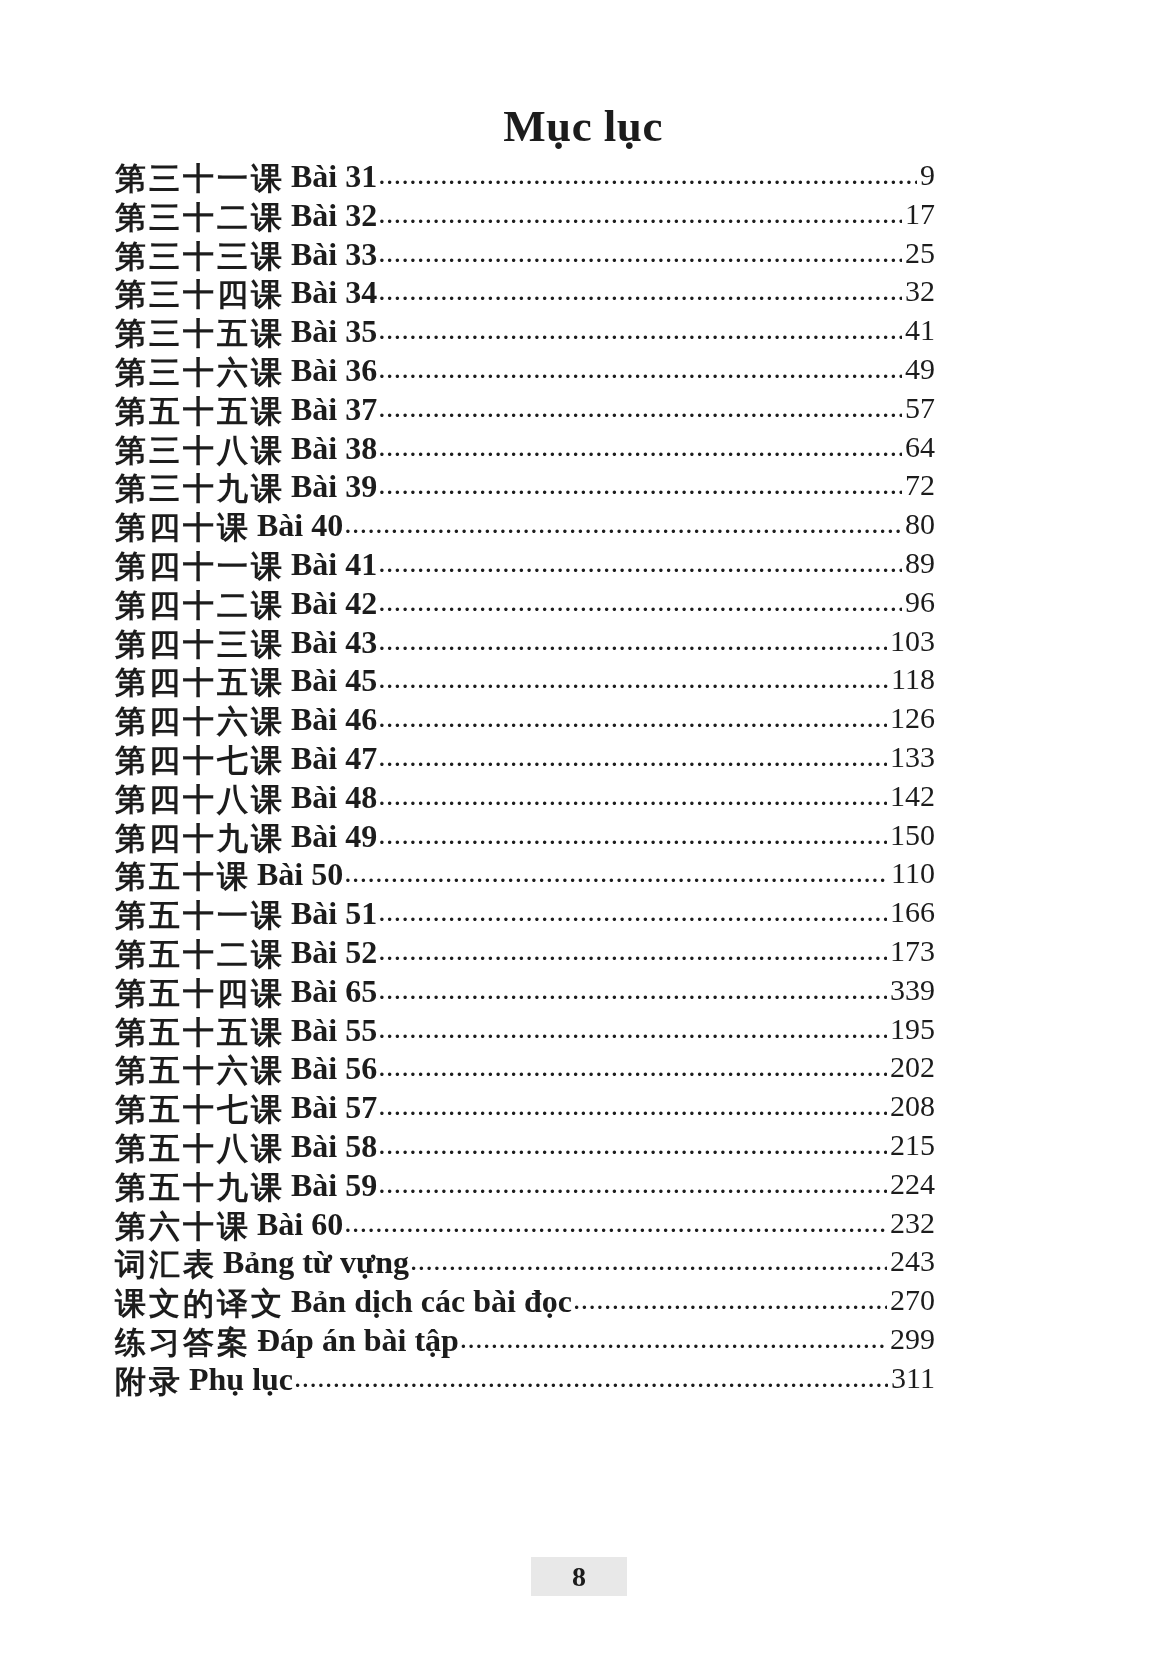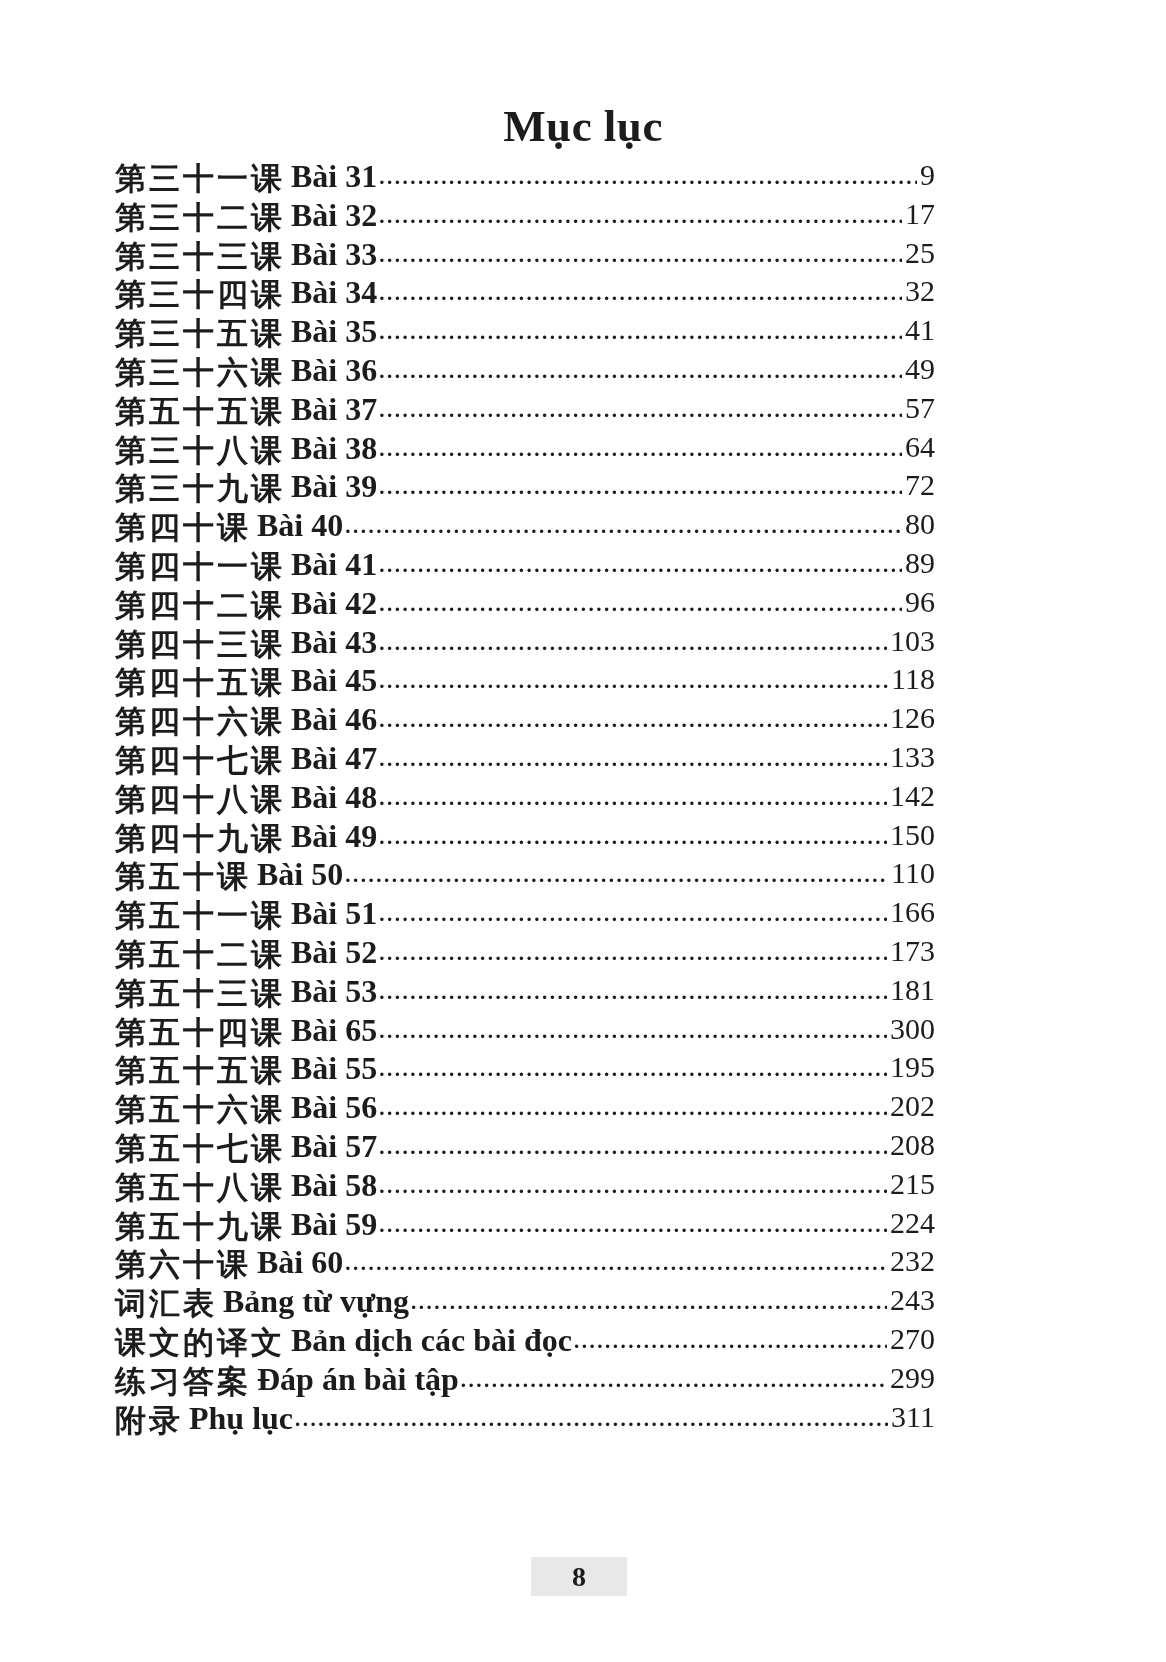--- a/index.html
+++ b/index.html
@@ -221,32 +221,26 @@
     <span class="pg">166</span>
   </div>
 
   <div class="toc-row">
     <span class="cn">第五十二课</span>
     <span class="vn">Bài 52</span>
     <span class="leader"></span>
     <span class="pg">173</span>
   </div>
 
-  <div class="toc-row">
-    <span class="cn">第五十三课</span>
-    <span class="vn">Bài 53</span>
-    <span class="leader"></span>
-    <span class="pg">181</span>
-  </div>
 
   <div class="toc-row">
     <span class="cn">第五十四课</span>
     <span class="vn">Bài 65</span>
     <span class="leader"></span>
-    <span class="pg">300</span>
+    <span class="pg">339</span>
   </div>
 
   <div class="toc-row">
     <span class="cn">第五十五课</span>
     <span class="vn">Bài 55</span>
     <span class="leader"></span>
     <span class="pg">195</span>
   </div>
 
   <div class="toc-row">

